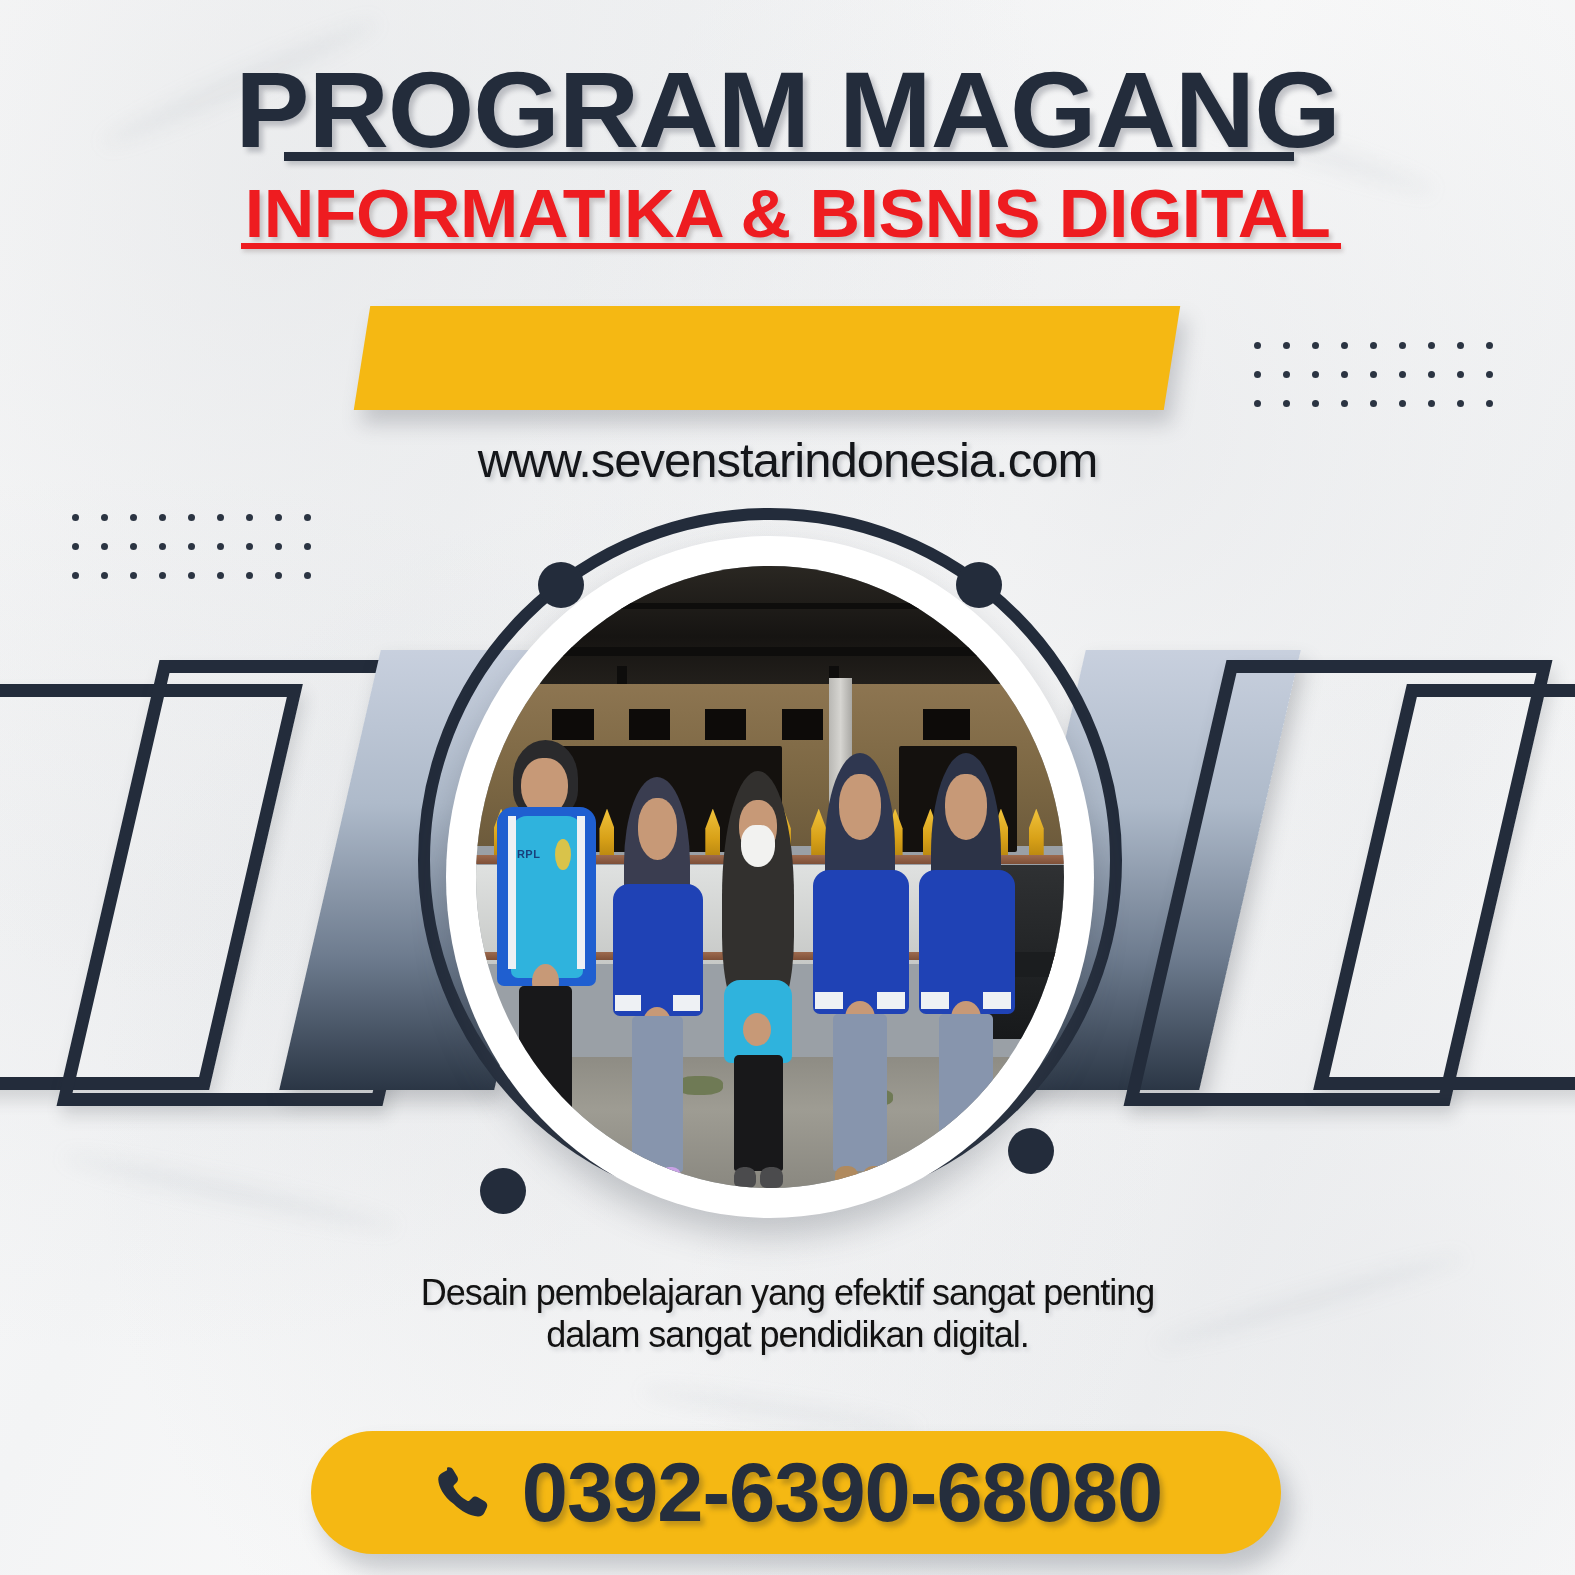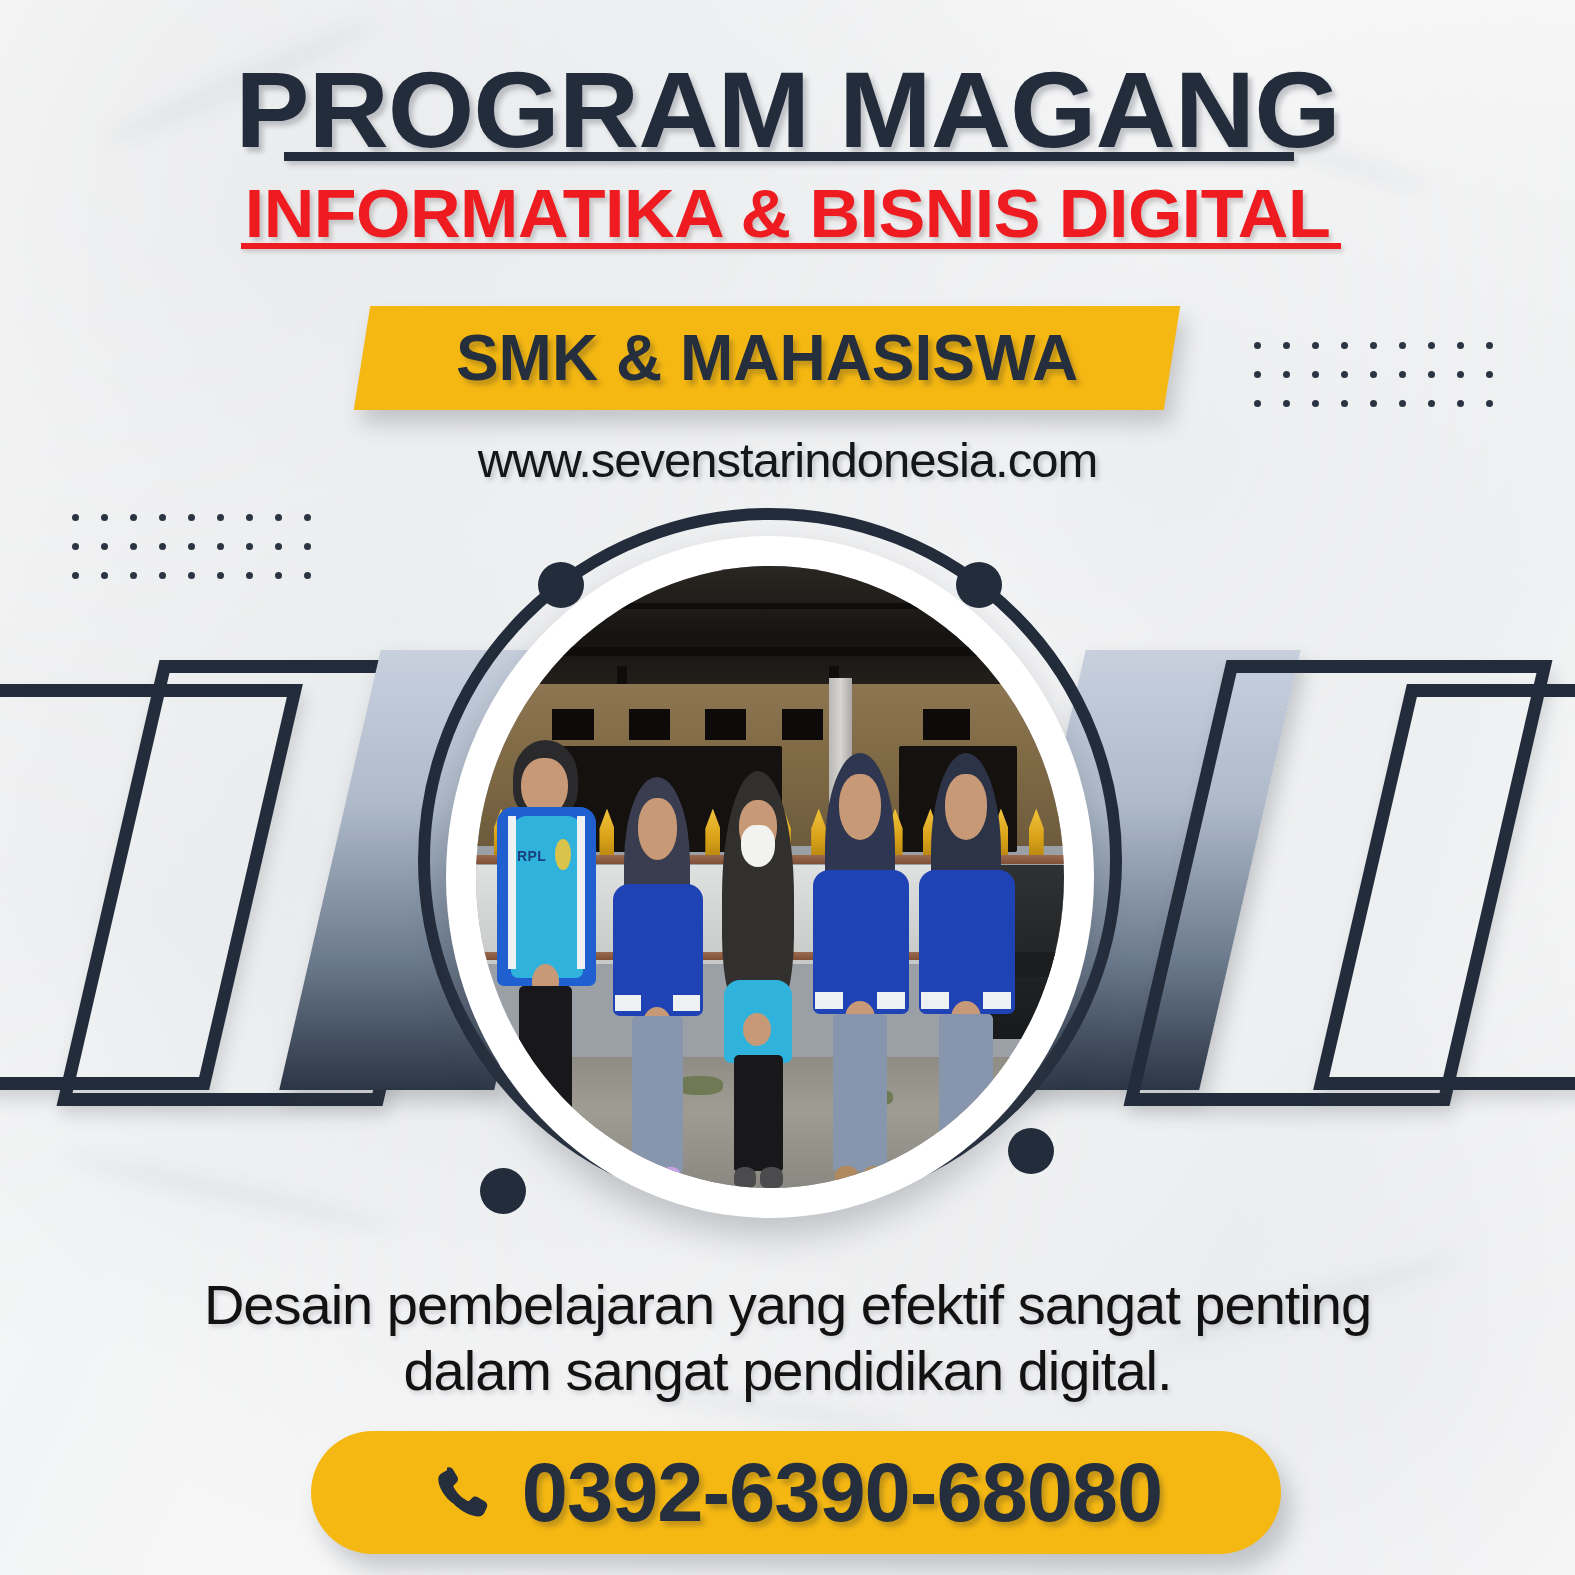--- a/index.html
+++ b/index.html
@@ -136,27 +136,27 @@
   
   .stu{position:absolute;bottom:0;}
   .hijab{position:absolute;border-radius:50% 50% 34% 34%;}
   .face{position:absolute;border-radius:46% 46% 50% 50%;background:#c79977;}
   .torso{position:absolute;border-radius:16px 16px 7px 7px;}
   .legs{position:absolute;border-radius:5px 5px 3px 3px;}
   .shoe{position:absolute;border-radius:42% 42% 30% 30%;}
   .hand{position:absolute;border-radius:50%;background:#c79977;}
   .mask{position:absolute;border-radius:42% 42% 50% 50%;background:#f2f2f0;}
   .badge{position:absolute;border-radius:50%;background:#d9c34a;}
-  .rpl{position:absolute;font-size:14px;font-weight:bold;color:#18407c;letter-spacing:.5px;}
+  .rpl{position:absolute;font-size:11px;font-weight:bold;color:#18407c;letter-spacing:.5px;}
   .stripe{position:absolute;background:#eef1f4;}
   
   .tagline{
     position:absolute;left:120px;right:120px;top:1272px;
     text-align:center;
-    font-size:56px;line-height:1.18;
+    font-size:36px;line-height:1.18;
     color:#121212;font-weight:normal;letter-spacing:-1px;
     text-shadow:2px 3px 4px rgba(130,134,142,.30);
   }
   
   .pill{
     position:absolute;left:311px;top:1431px;width:970px;height:123px;
     background:#f5b813;border-radius:62px;
     box-shadow:10px 16px 22px rgba(90,95,105,.30);
   }
   .pill-inner{
@@ -247,21 +247,20 @@
       <span></span>
   </div>
 
   <div class="h-main">PROGRAM MAGANG</div>
   <div class="h-main-rule"></div>
 
   <div class="h-sub">INFORMATIKA &amp; BISNIS DIGITAL</div>
   <div class="h-sub-rule"></div>
 
   <div class="ribbon"></div>
-  <div class="ribbon-label">SMK &amp; MAHASISWA</div>
 
   <div class="weburl">www.sevenstarindonesia.com</div>
 
   <div class="circle-wrap">
     <div class="ring-dark"></div>
     <div class="ring-white"></div>
 
     <div class="photo">
 
       <div class="ph-sky"></div>

